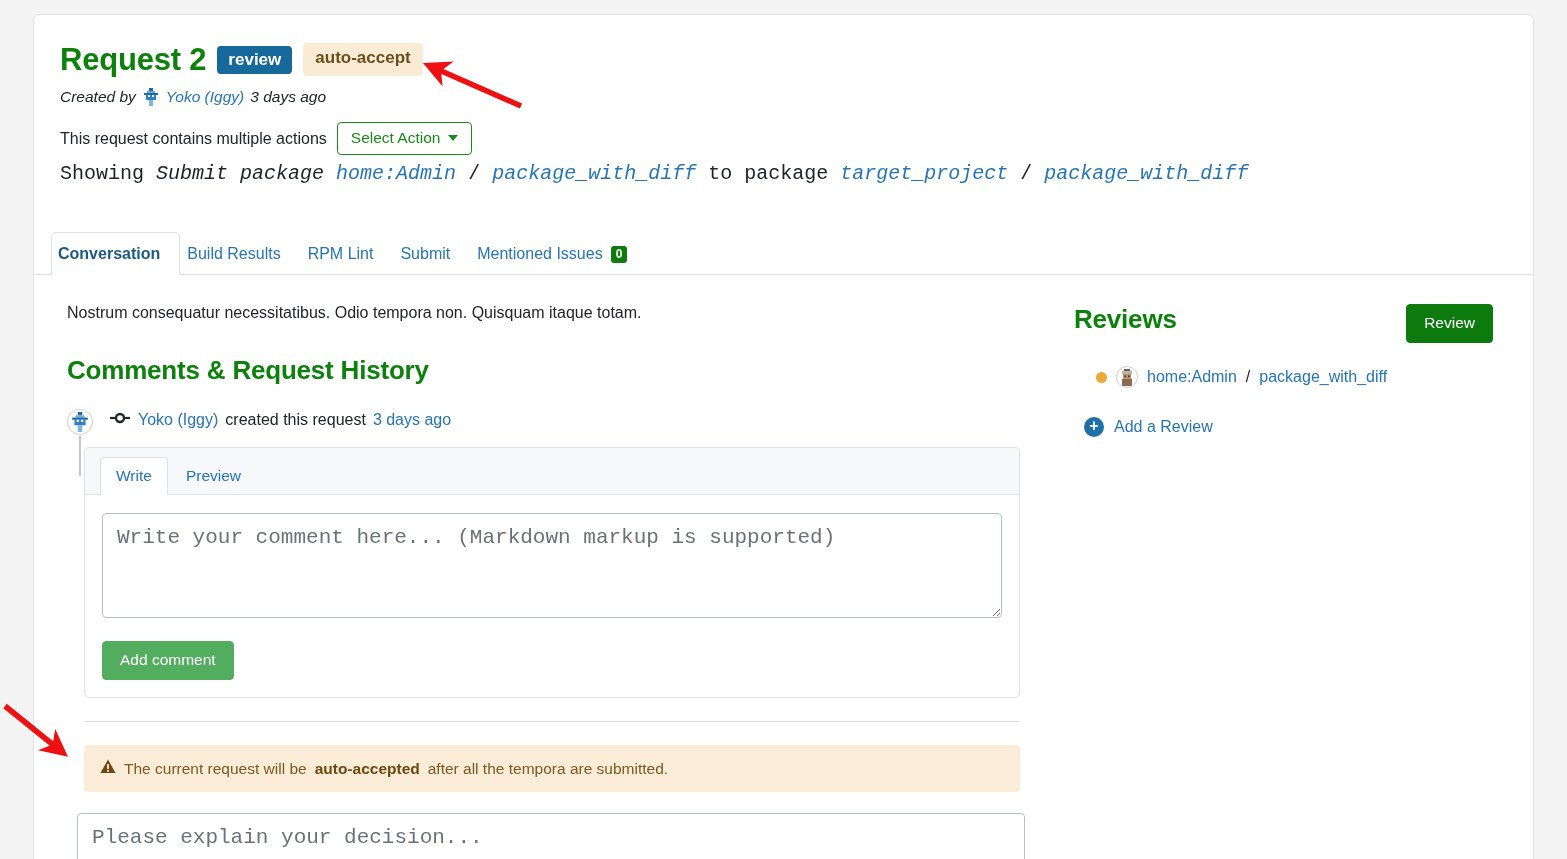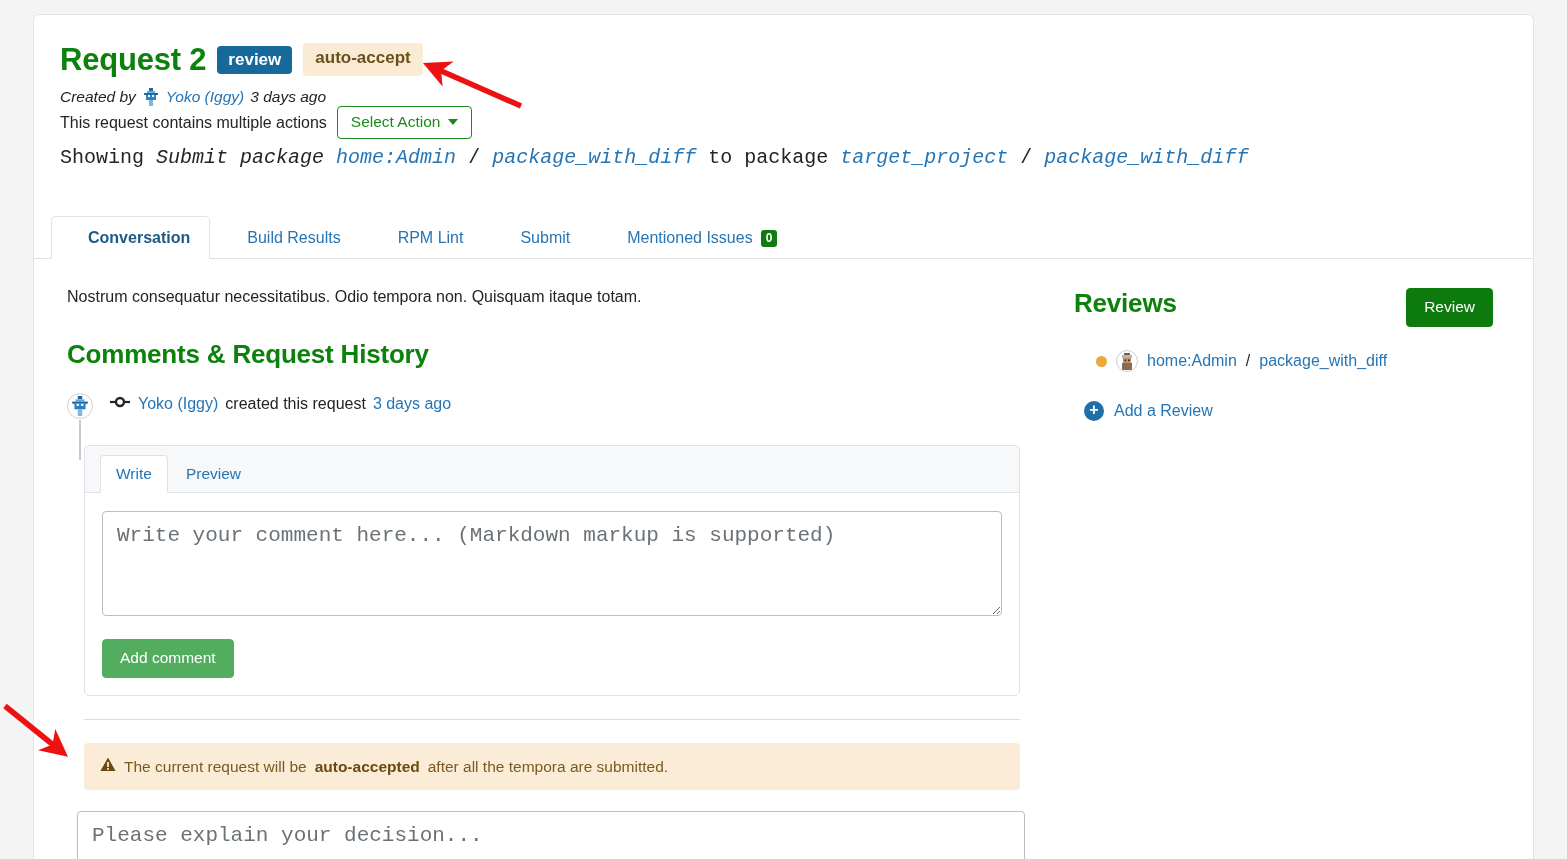--- a/index.html
+++ b/index.html
@@ -68,21 +68,21 @@
     align-items: center;
     gap: 6px;
     margin-top: 10px;
   }
   .created-by .txt-link { font-style: italic; }
 
   .actions-line {
     display: flex;
     align-items: center;
     gap: 10px;
-    margin-top: 0;
+    margin-top: 16px;
     font-size: 16px;
   }
   .btn-select-action {
     border: 1px solid #1a8a1a;
     color: #1a8a1a;
     background: #ffffff;
     border-radius: 4px;
     font-size: 15.5px;
     padding: 6px 13px 7px 13px;
     cursor: pointer;
@@ -121,21 +121,21 @@
 
   
   .tabs-wrap {
     margin-top: 47px;
     border-bottom: 1px solid #dee2e6;
     display: flex;
     align-items: flex-end;
     padding-left: 17px;
   }
   .tab {
-    padding: 12px 19px 11px 36px;
+    padding: 12px 19px 11px 6px;
     font-size: 16px;
     color: #2675b5;
     cursor: pointer;
     border: 1px solid transparent;
     border-radius: 5px 5px 0 0;
     margin-bottom: -1px;
     background: transparent;
     display: inline-flex;
     align-items: center;
     gap: 8px;
@@ -203,21 +203,21 @@
     font-size: 16px;
     display: flex;
     align-items: center;
     gap: 7px;
     padding-top: 2px;
   }
   .commit-icon { display: inline-block; vertical-align: -2px; }
 
   
   .comment-card {
-    margin-top: 26px;
+    margin-top: 12px;
     margin-left: 17px;
     border: 1px solid #dee2e6;
     border-radius: 5px;
     width: 936px;
     background: #ffffff;
   }
   .comment-card-head {
     background: #f7f8f9;
     border-bottom: 1px solid #dee2e6;
     border-radius: 5px 5px 0 0;

